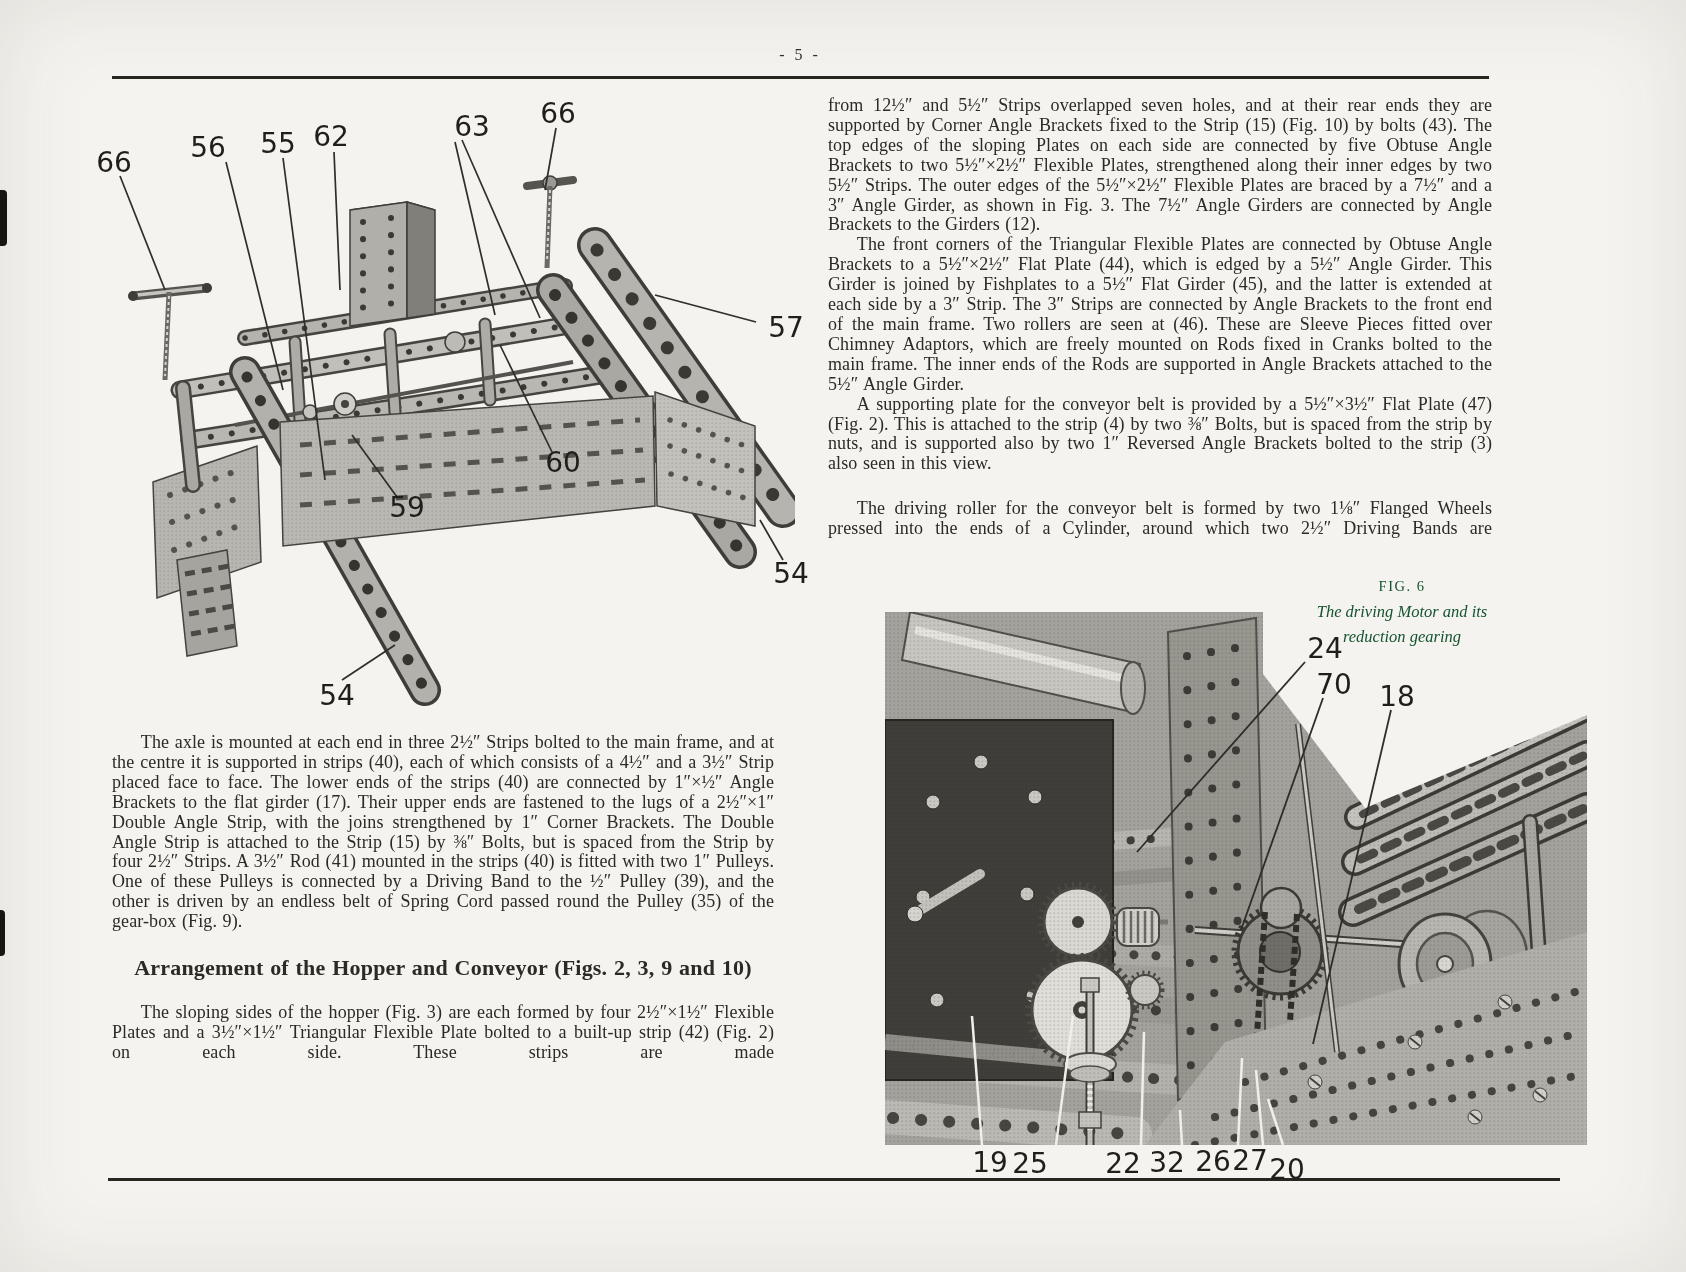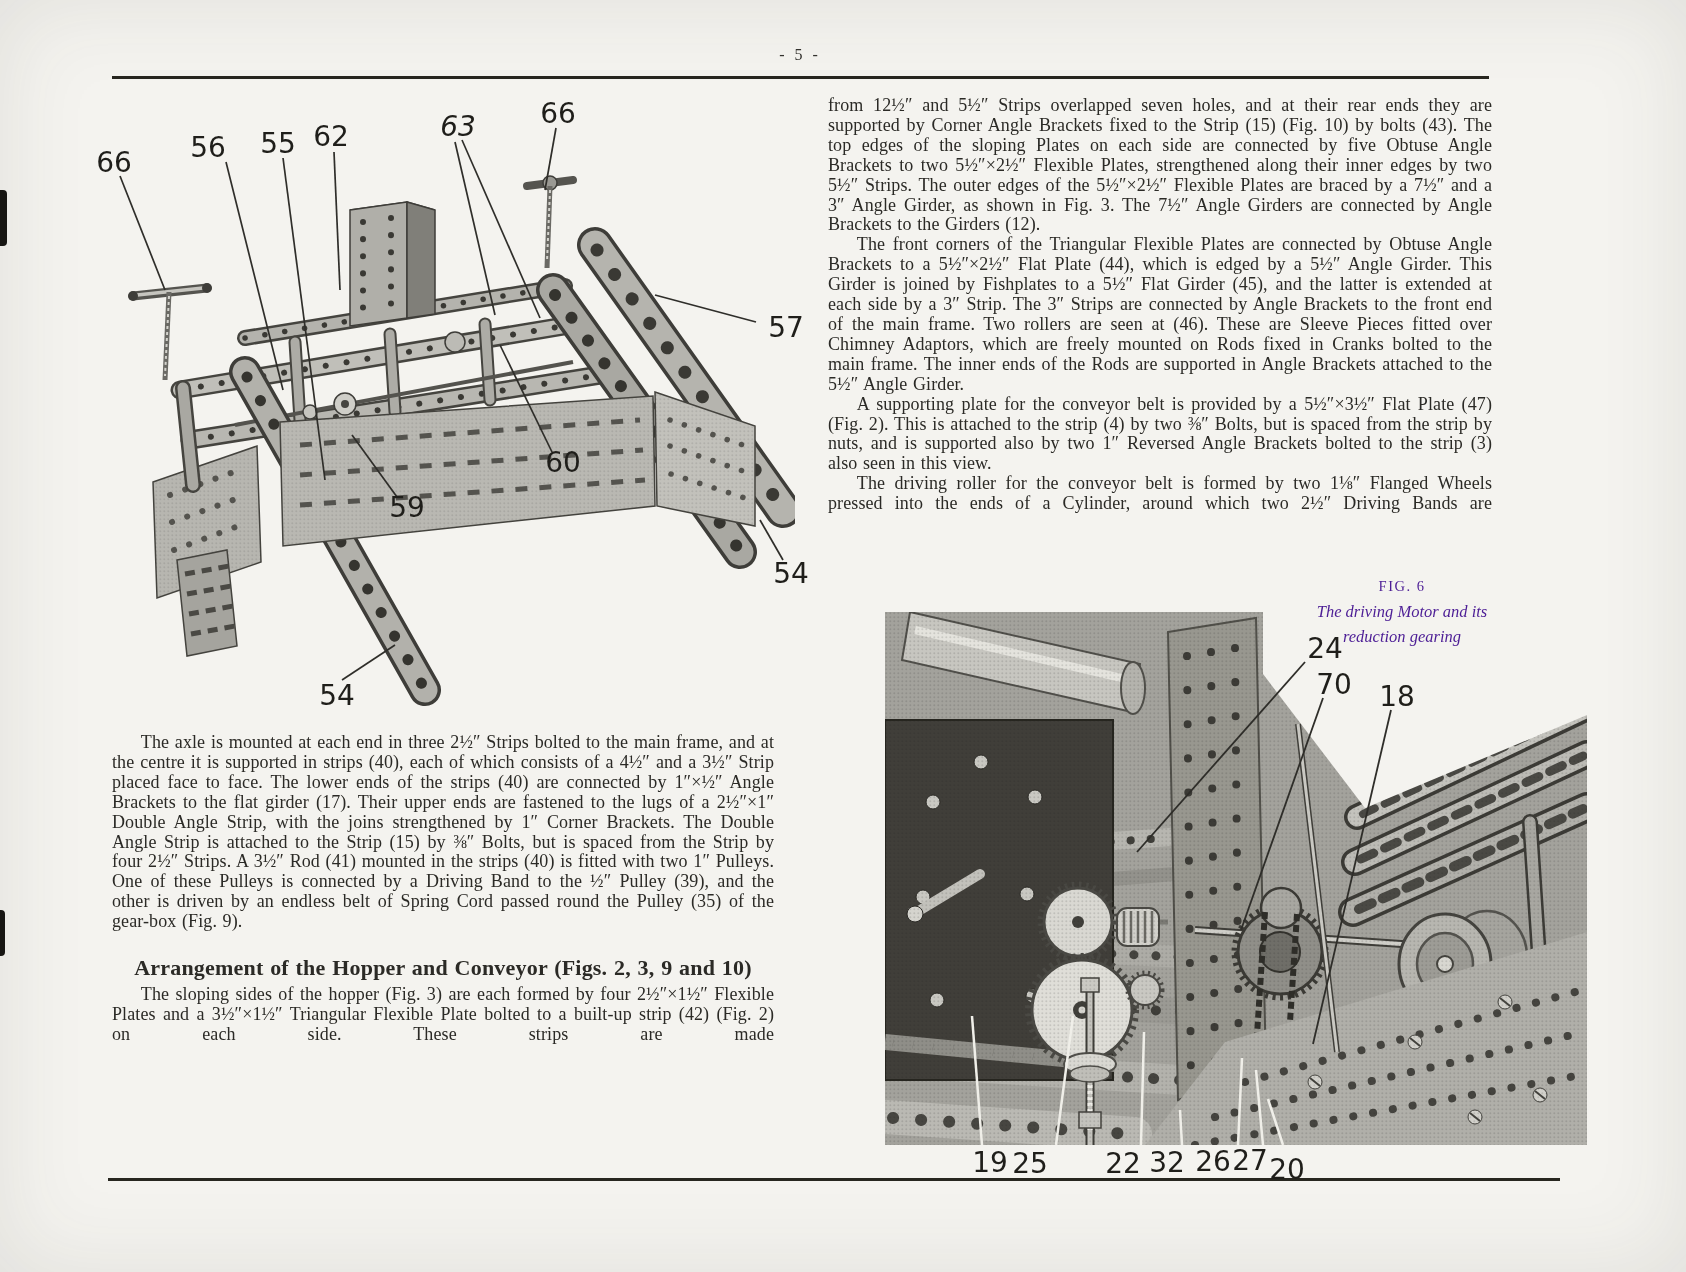--- a/index.html
+++ b/index.html
@@ -12,27 +12,27 @@
   .rule.top{left:112px;top:76px;width:1377px;}
   .rule.bottom{left:108px;top:1178px;width:1452px;height:3px;}
   .bindmark{position:absolute;left:0;background:#1716136;background:#171613;border-radius:0 4px 4px 0;}
   .bm1{top:190px;width:7px;height:56px;}
   .bm2{top:910px;width:5px;height:46px;}
 
   .bodytext{position:absolute;font-size:18px;line-height:19.9px;text-align:justify;
             word-spacing:1px;letter-spacing:.1px;}
   .bodytext p{margin:0;text-indent:1.6em;}
   .bodytext p.noindent{text-indent:0;}
-  .bodytext p.cont{text-align-last:justify;}
+  .bodytext p.cont{text-align-last:justify;margin-top:25px;}
   .leftcol{left:112px;top:733px;width:662px;}
   .rightcol{left:828px;top:96px;width:664px;}
   .heading{font-weight:bold;font-size:22px;margin:26px 0 7px 0 !important;text-indent:0 !important;
            text-align:center;letter-spacing:.2px;}
 
-  .figcaption{position:absolute;text-align:center;color:#4c1d95;}
+  .figcaption{position:absolute;text-align:center;color:#14532d;}
   .figcaption .figlabel{font-size:14.5px;letter-spacing:1.5px;display:block;margin-bottom:4px;}
   .figcaption .capline{font-style:italic;font-size:16.5px;line-height:25px;display:block;}
   .cap5{left:470px;top:592px;width:350px;}
   .cap6{left:1262px;top:578px;width:280px;}
 
   .figart{position:absolute;}
   .fig5{left:95px;top:90px;width:700px;height:620px;}
   .fig6{left:885px;top:612px;width:702px;height:533px;}
 
   .callout-layer{position:absolute;inset:0;pointer-events:none;}
@@ -348,21 +348,21 @@
     <p>The axle is mounted at each end in three 2½″ Strips bolted to the main frame, and at the centre it is supported in strips (40), each of which consists of a 4½″ and a 3½″ Strip placed face to face. The lower ends of the strips (40) are connected by 1″×½″ Angle Brackets to the flat girder (17). Their upper ends are fastened to the lugs of a 2½″×1″ Double Angle Strip, with the joins strengthened by 1″ Corner Brackets. The Double Angle Strip is attached to the Strip (15) by ⅜″ Bolts, but is spaced from the Strip by four 2½″ Strips. A 3½″ Rod (41) mounted in the strips (40) is fitted with two 1″ Pulleys. One of these Pulleys is connected by a Driving Band to the ½″ Pulley (39), and the other is driven by an endless belt of Spring Cord passed round the Pulley (35) of the gear-box (Fig. 9).</p>
     <p class="heading">Arrangement of the Hopper and Conveyor (Figs. 2, 3, 9 and 10)</p>
     <p class="cont">The sloping sides of the hopper (Fig. 3) are each formed by four 2½″×1½″ Flexible Plates and a 3½″×1½″ Triangular Flexible Plate bolted to a built-up strip (42) (Fig. 2) on each side. These strips are made</p>
   </div>
 
   <div class="callout-layer">
       <span class="callout" style="left: 114px; top: 162px;">66</span>
       <span class="callout" style="left: 208px; top: 147px;">56</span>
       <span class="callout" style="left: 278px; top: 143px;">55</span>
       <span class="callout" style="left: 331px; top: 136px;">62</span>
-      <span class="callout" style="left: 458px; top: 126px; font-style: italic;">63</span>
+      <span class="callout" style="left: 472px; top: 126px;">63</span>
       <span class="callout" style="left: 558px; top: 113px;">66</span>
       <span class="callout" style="left: 786px; top: 327px;">57</span>
       <span class="callout" style="left: 563px; top: 462px;">60</span>
       <span class="callout" style="left: 407px; top: 507px;">59</span>
       <span class="callout" style="left: 337px; top: 695px;">54</span>
       <span class="callout" style="left: 791px; top: 573px;">54</span>
     </div>
   <div class="callout-layer">
       <span class="callout" style="left: 1313px; top: 648px; margin-left: 12px;">24</span>
       <span class="callout" style="left: 1334px; top: 684px;">70</span>

